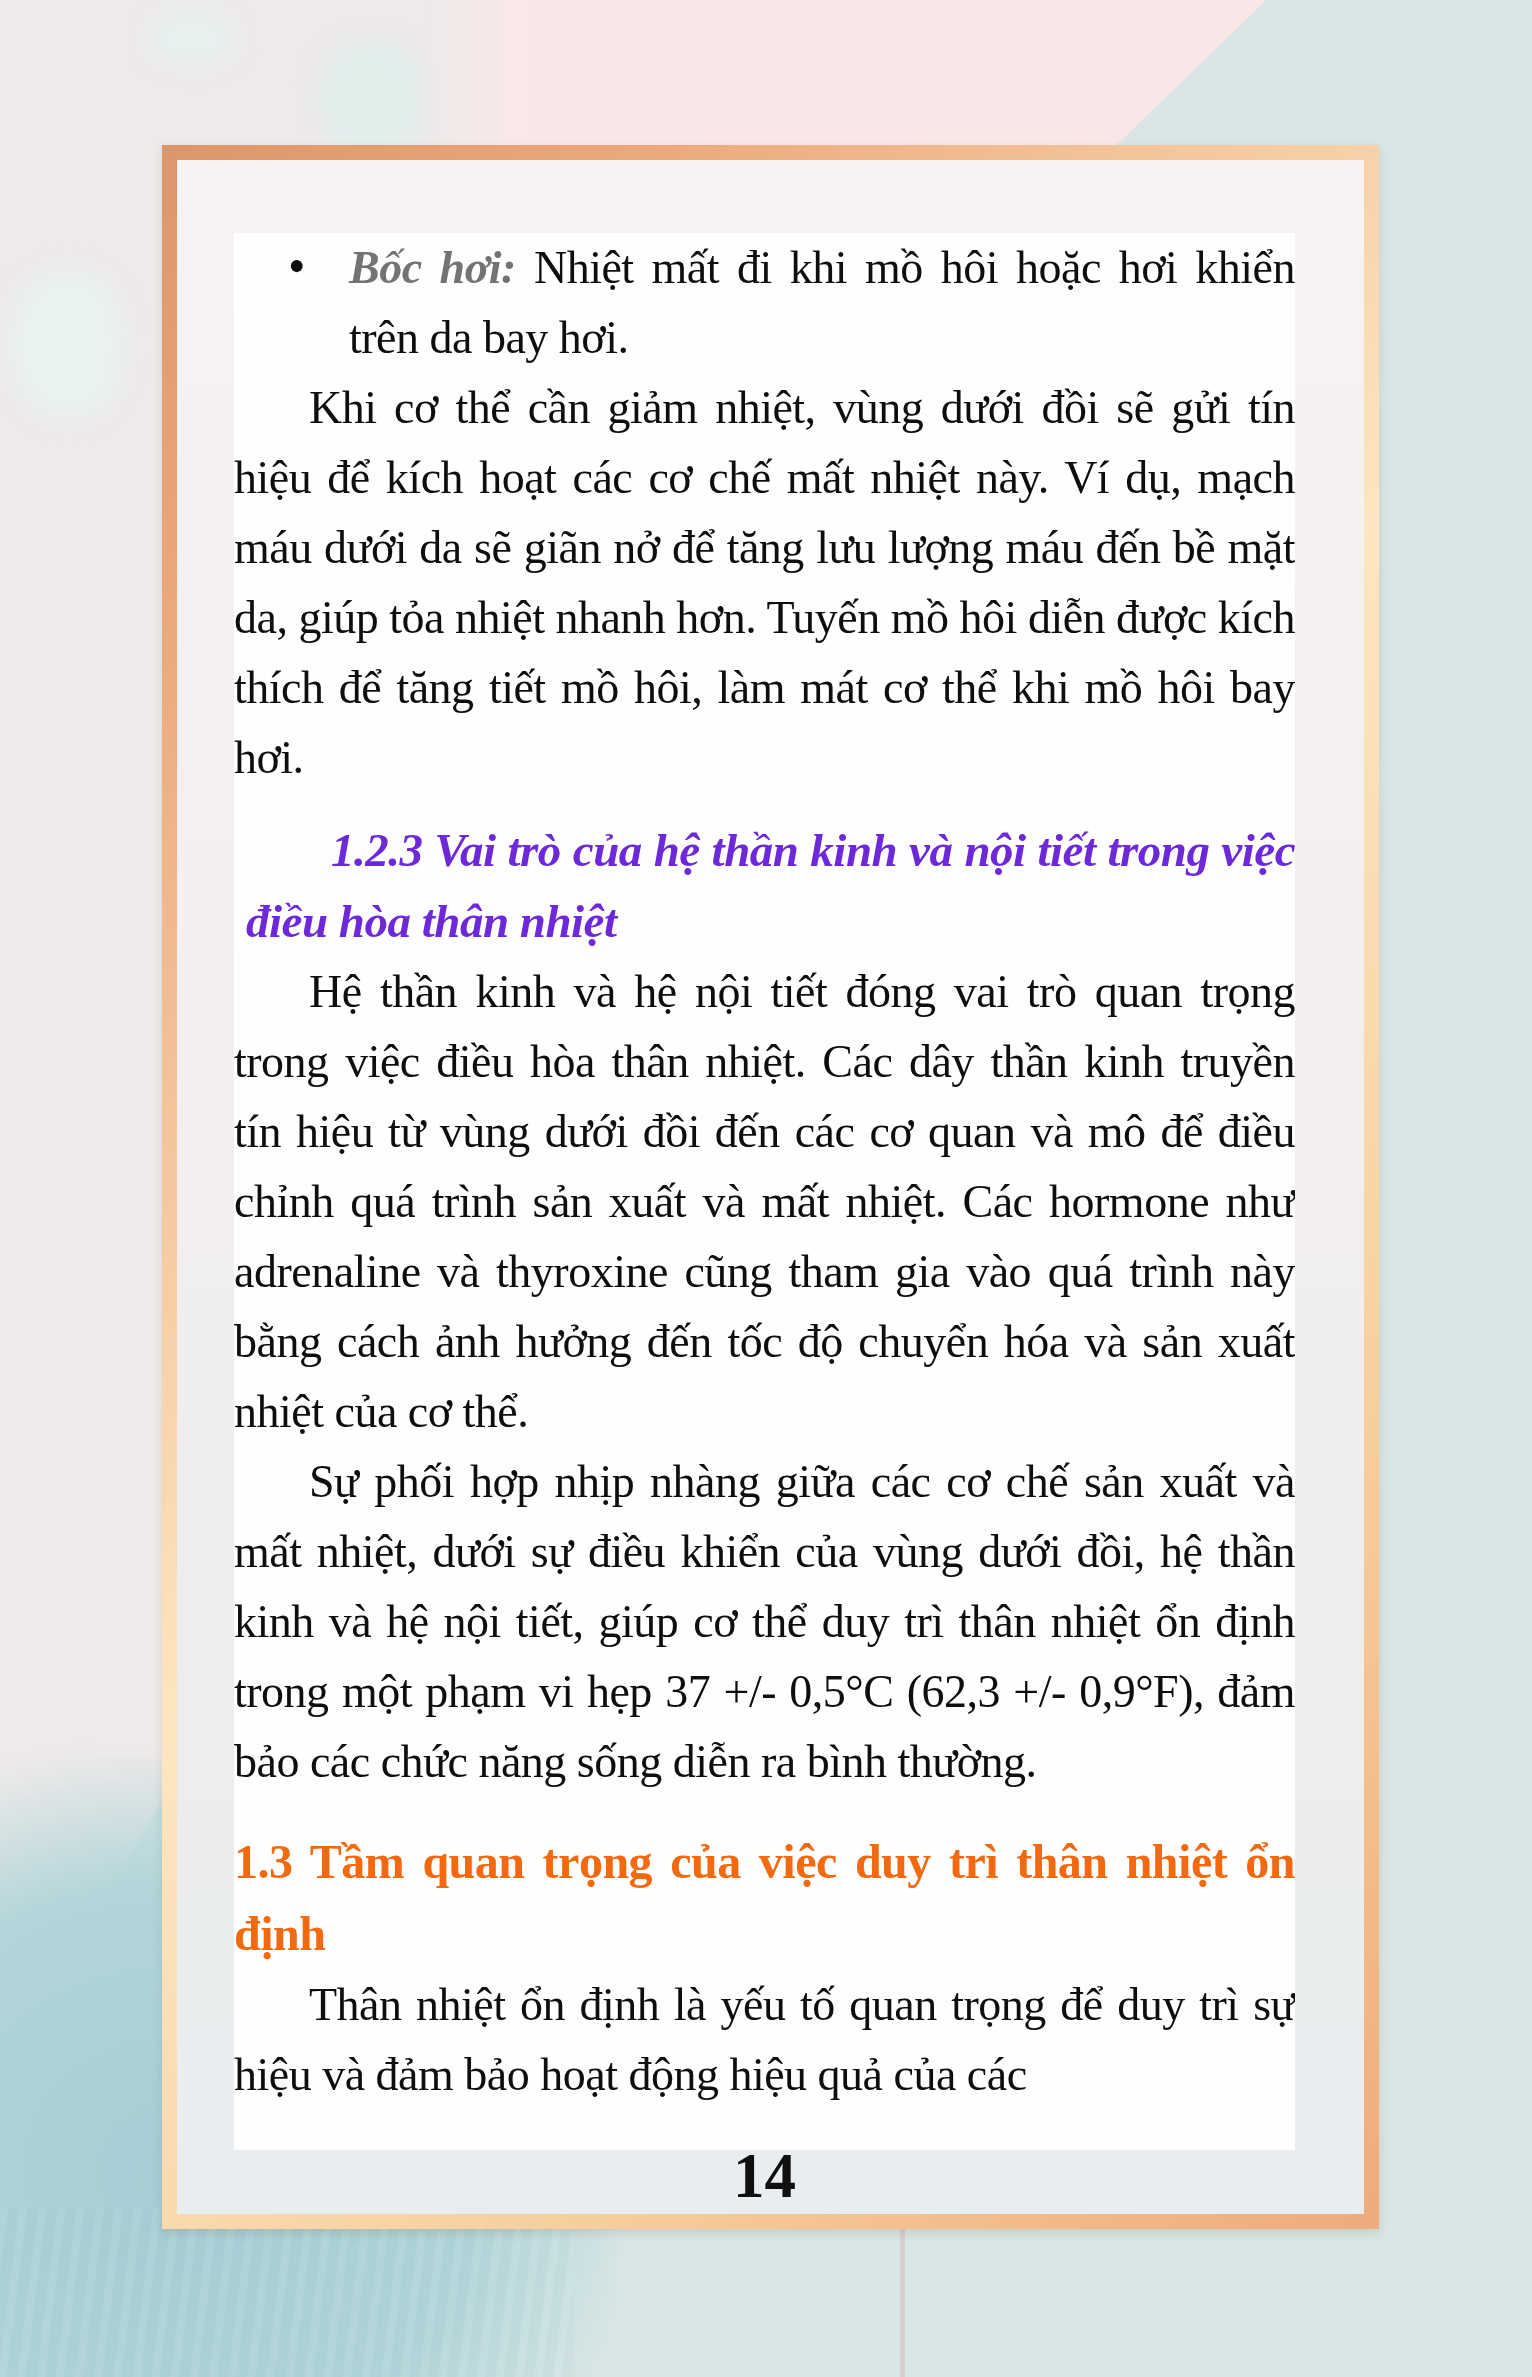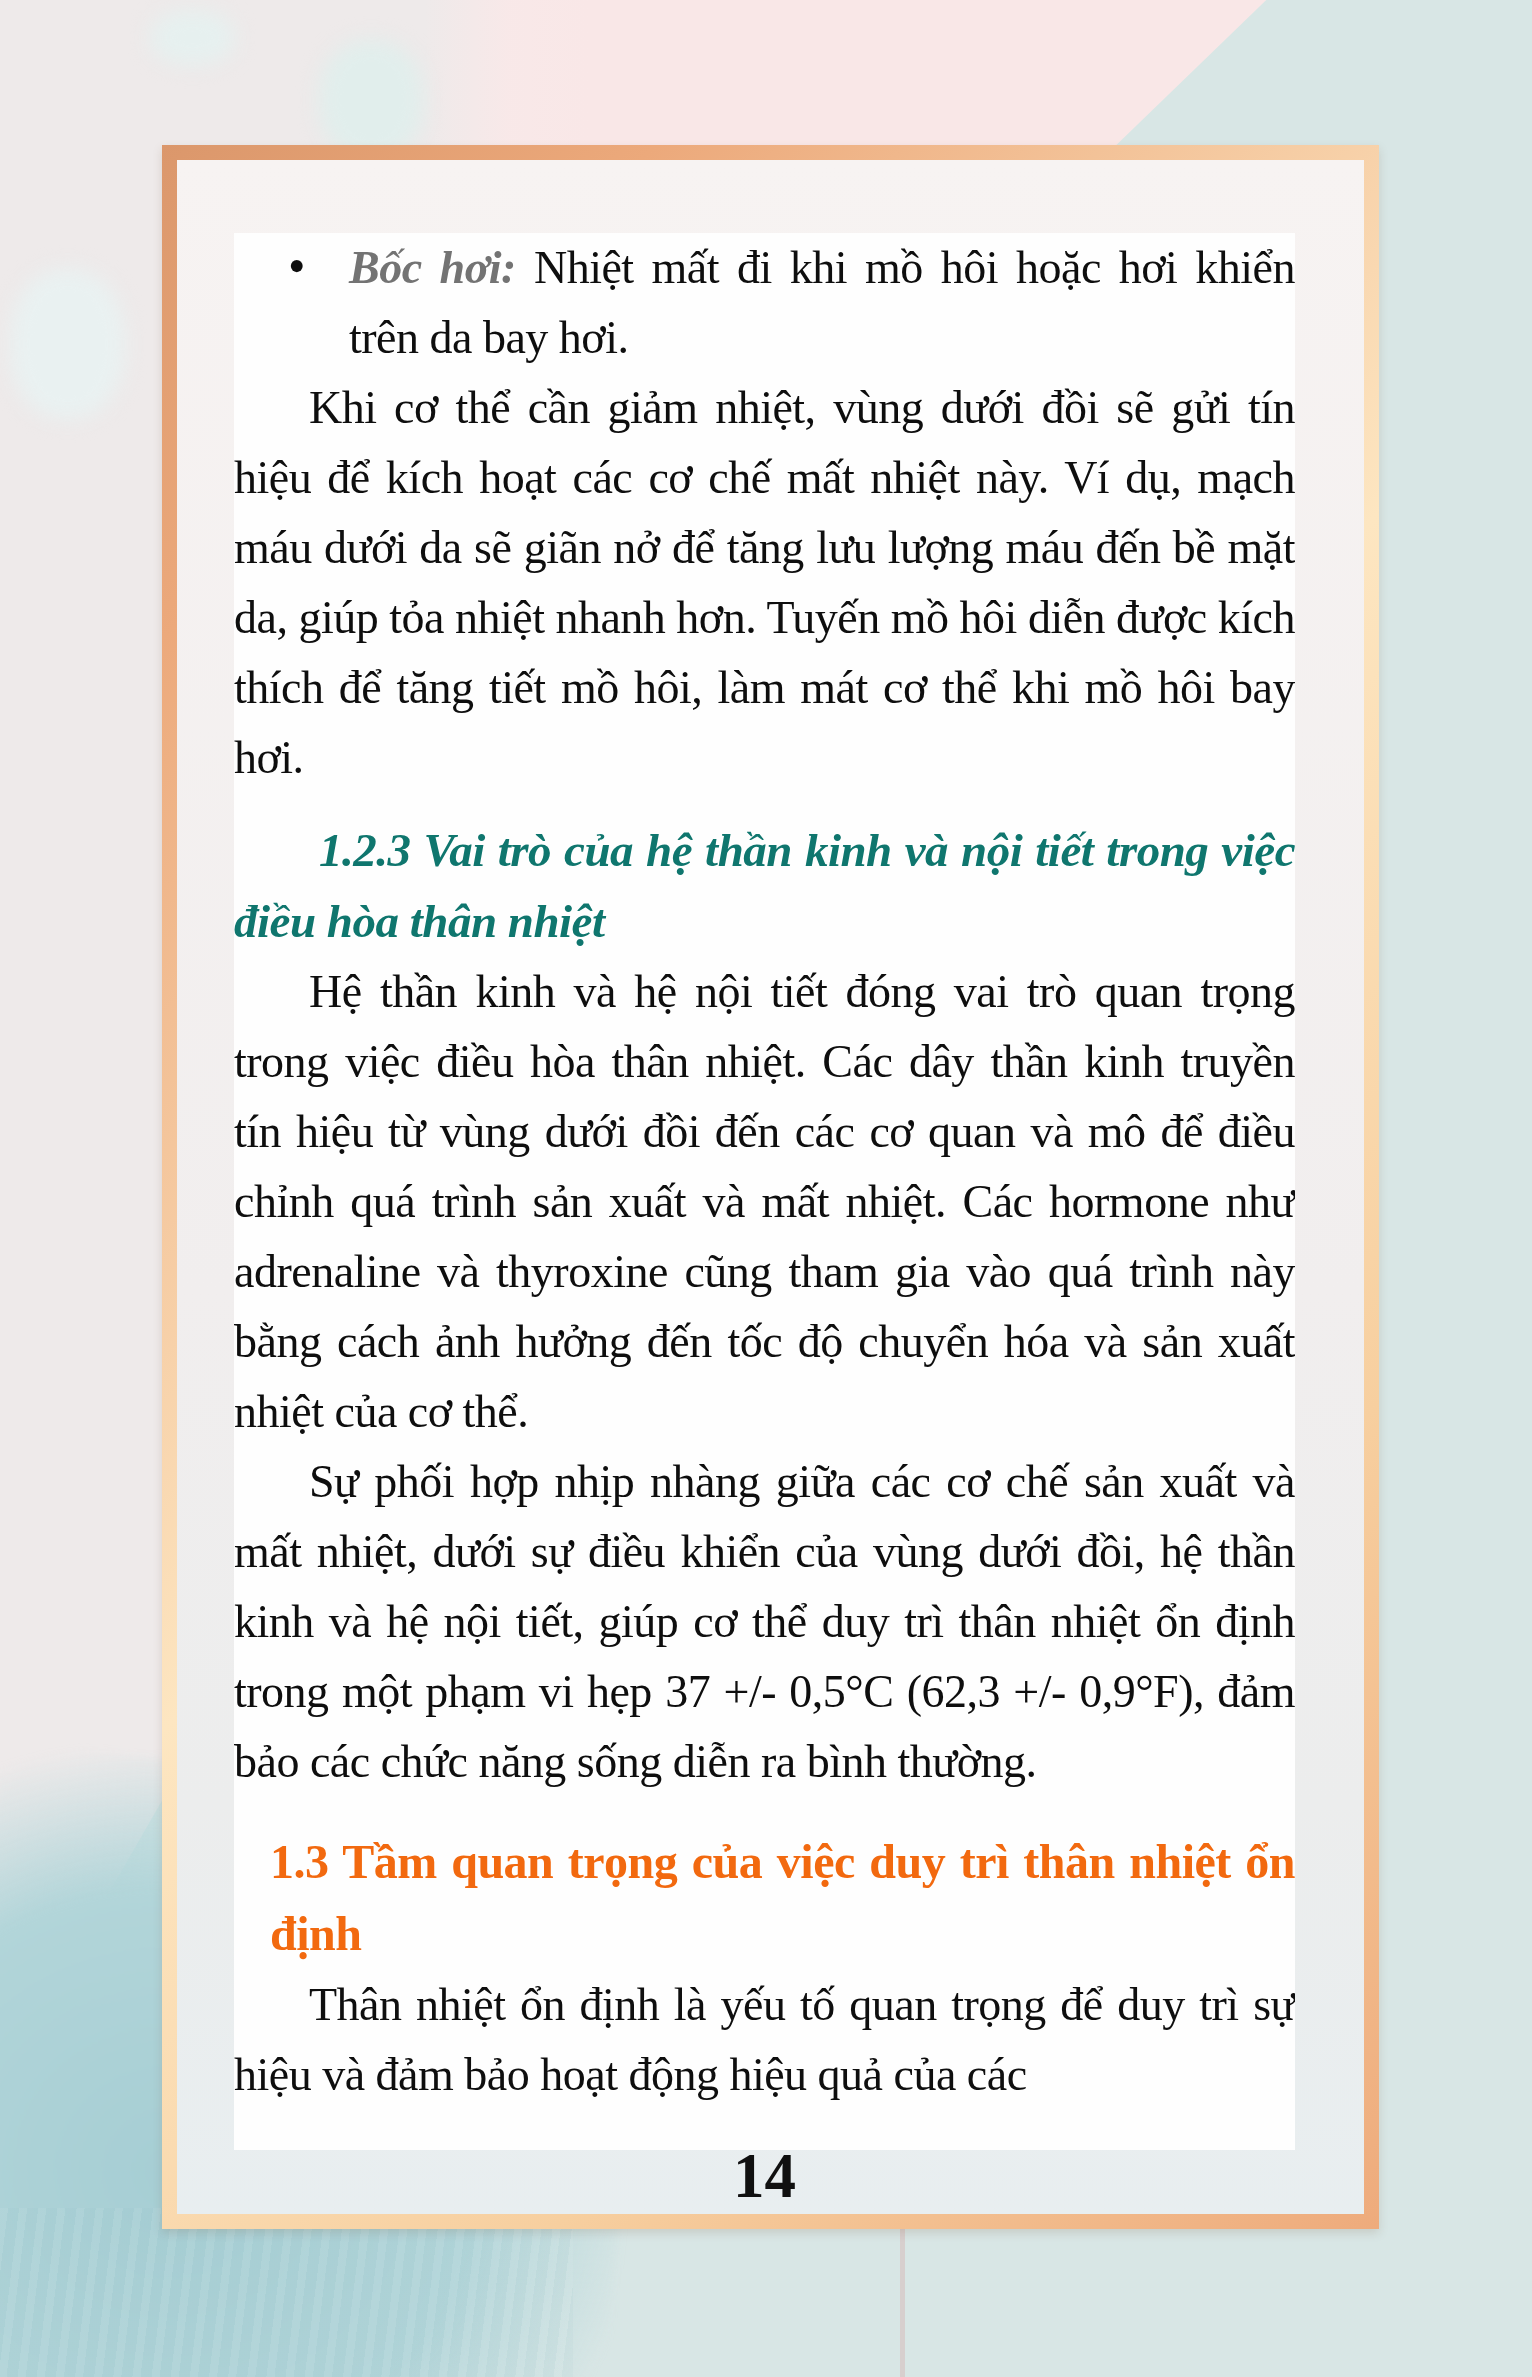--- a/index.html
+++ b/index.html
@@ -35,24 +35,24 @@
   
   .content{position:absolute;left:57px;top:73px;width:1061px;height:1917px;
     background:#fefefe;overflow:hidden;
     font-size:46px;line-height:70px;letter-spacing:-0.5px;
     color:#0e0e0e;text-align:justify;}
   .content p{margin:0;text-indent:75px;}
   .bullet-row{position:relative;padding-left:115px;}
   .bullet-row p{text-indent:0;}
   .bullet-dot{position:absolute;left:54px;top:-2px;font-size:50px;}
   .term{color:#737373;font-weight:bold;font-style:italic;}
-  .h-green{margin:22px 0 0 0;color:#0f766e;font-weight:bold;font-style:italic;
+  .h-green{margin:22px 0 0 12px;color:#6d28d9;font-weight:bold;font-style:italic;
     font-size:47px;line-height:71px;text-indent:85px;text-align:justify;}
   .h-orange{margin:29px 0 0 0;color:#f2690f;font-weight:bold;
-    font-size:48px;line-height:72px;text-indent:0;text-align:justify;padding-left:36px;}
+    font-size:48px;line-height:72px;text-indent:0;text-align:justify;}
 
   .page-number{position:absolute;left:57px;width:1061px;bottom:1px;text-align:center;
     font-weight:bold;font-size:63px;color:#101010;}
 </style>
 </head>
 <body>
 
 <div class="page">
 
   <div class="bg-pink"></div>

